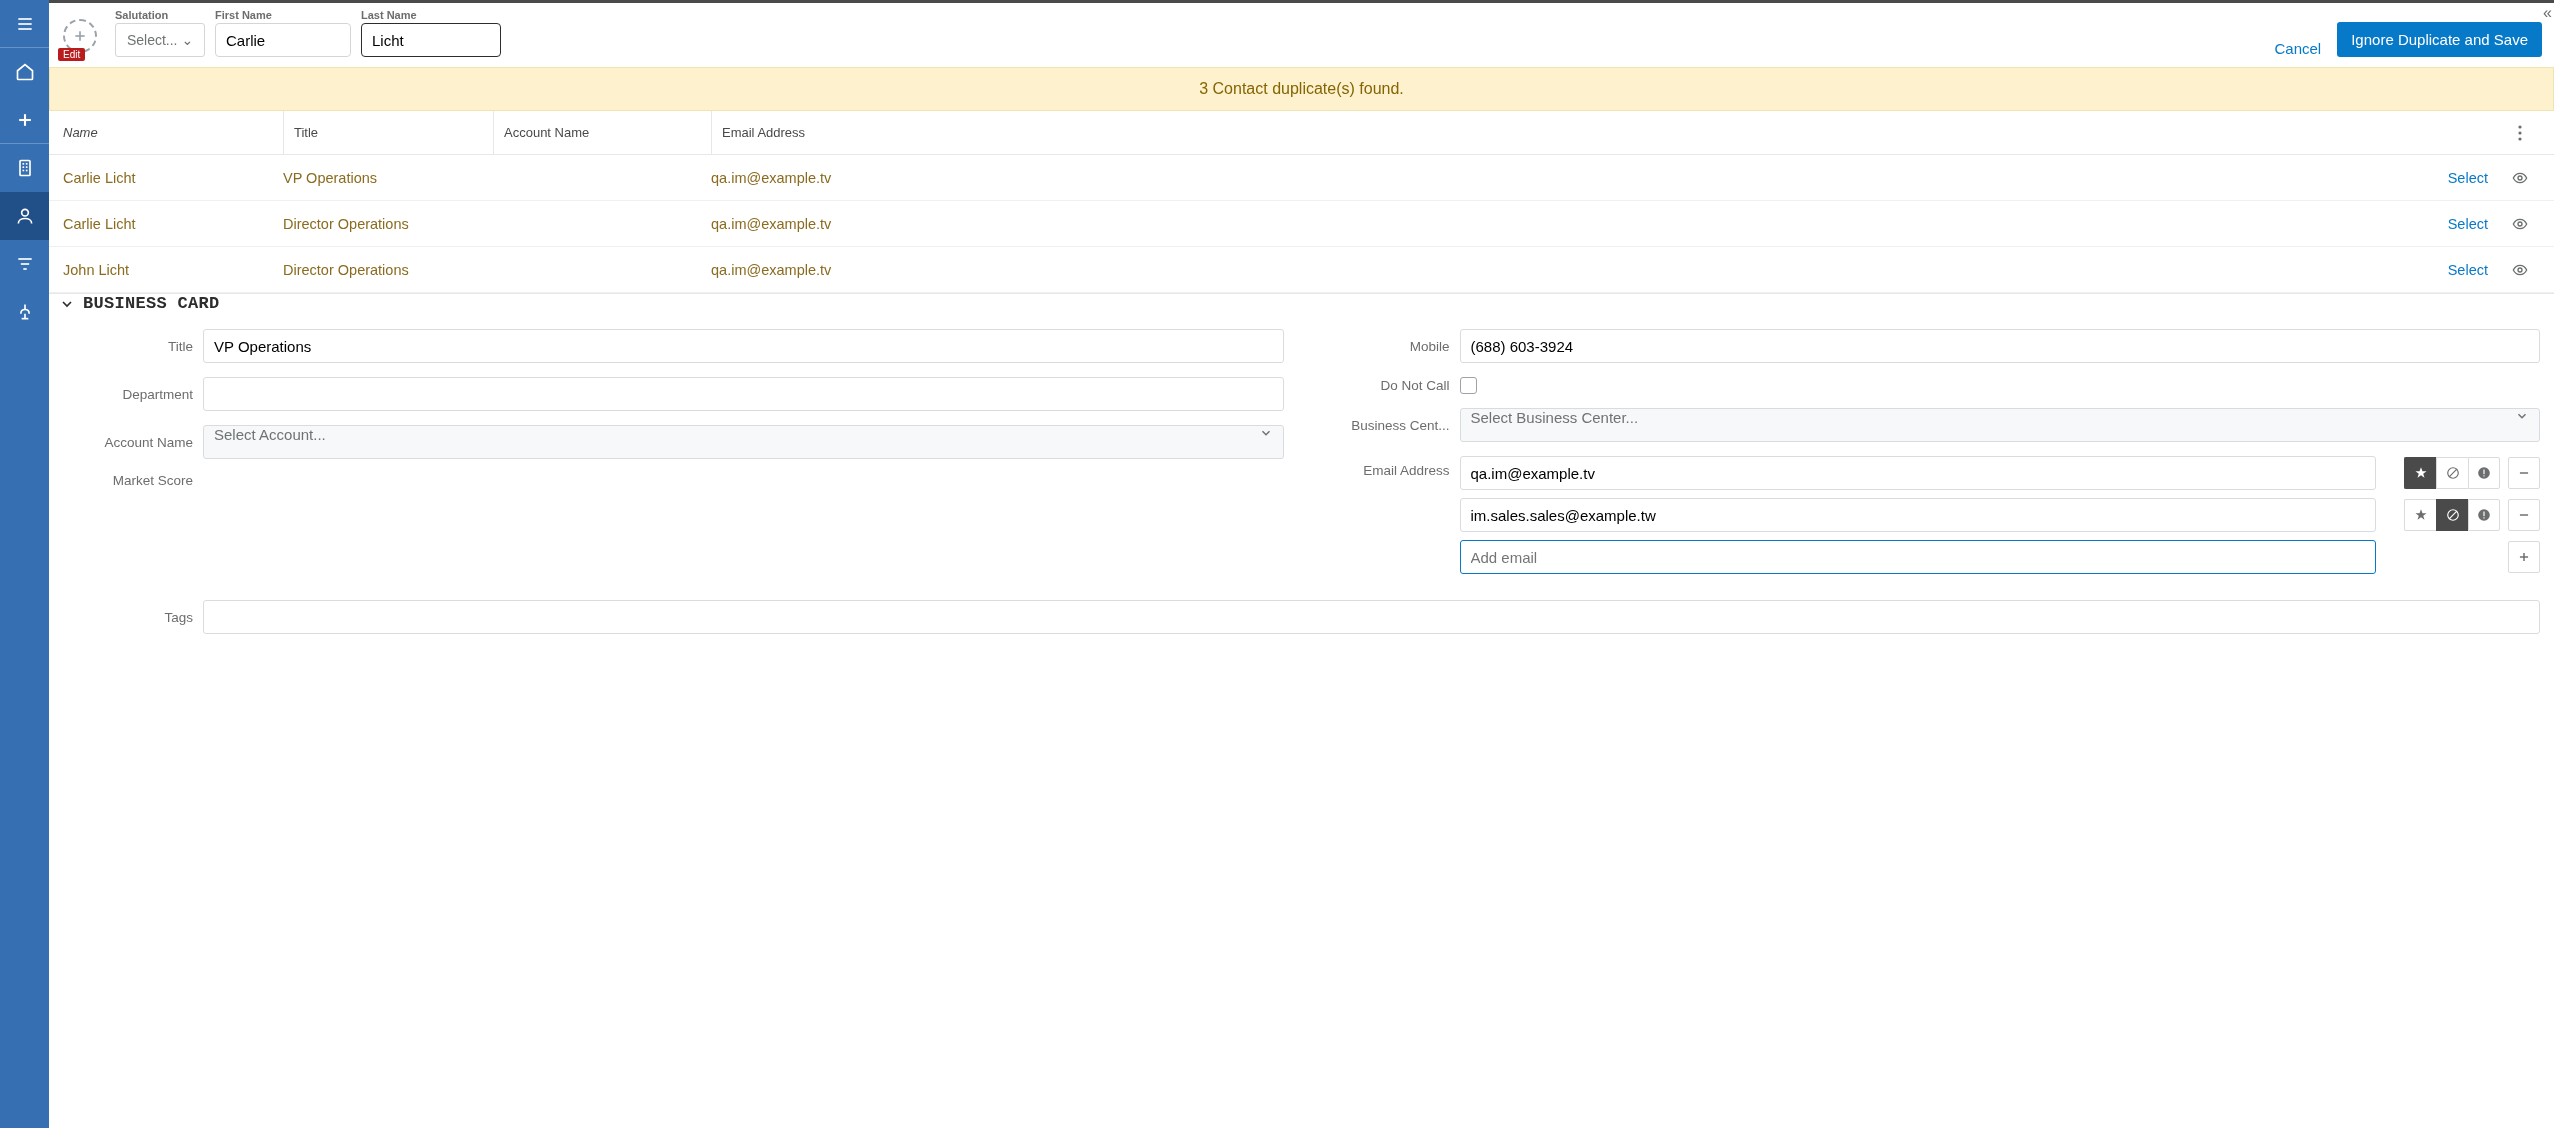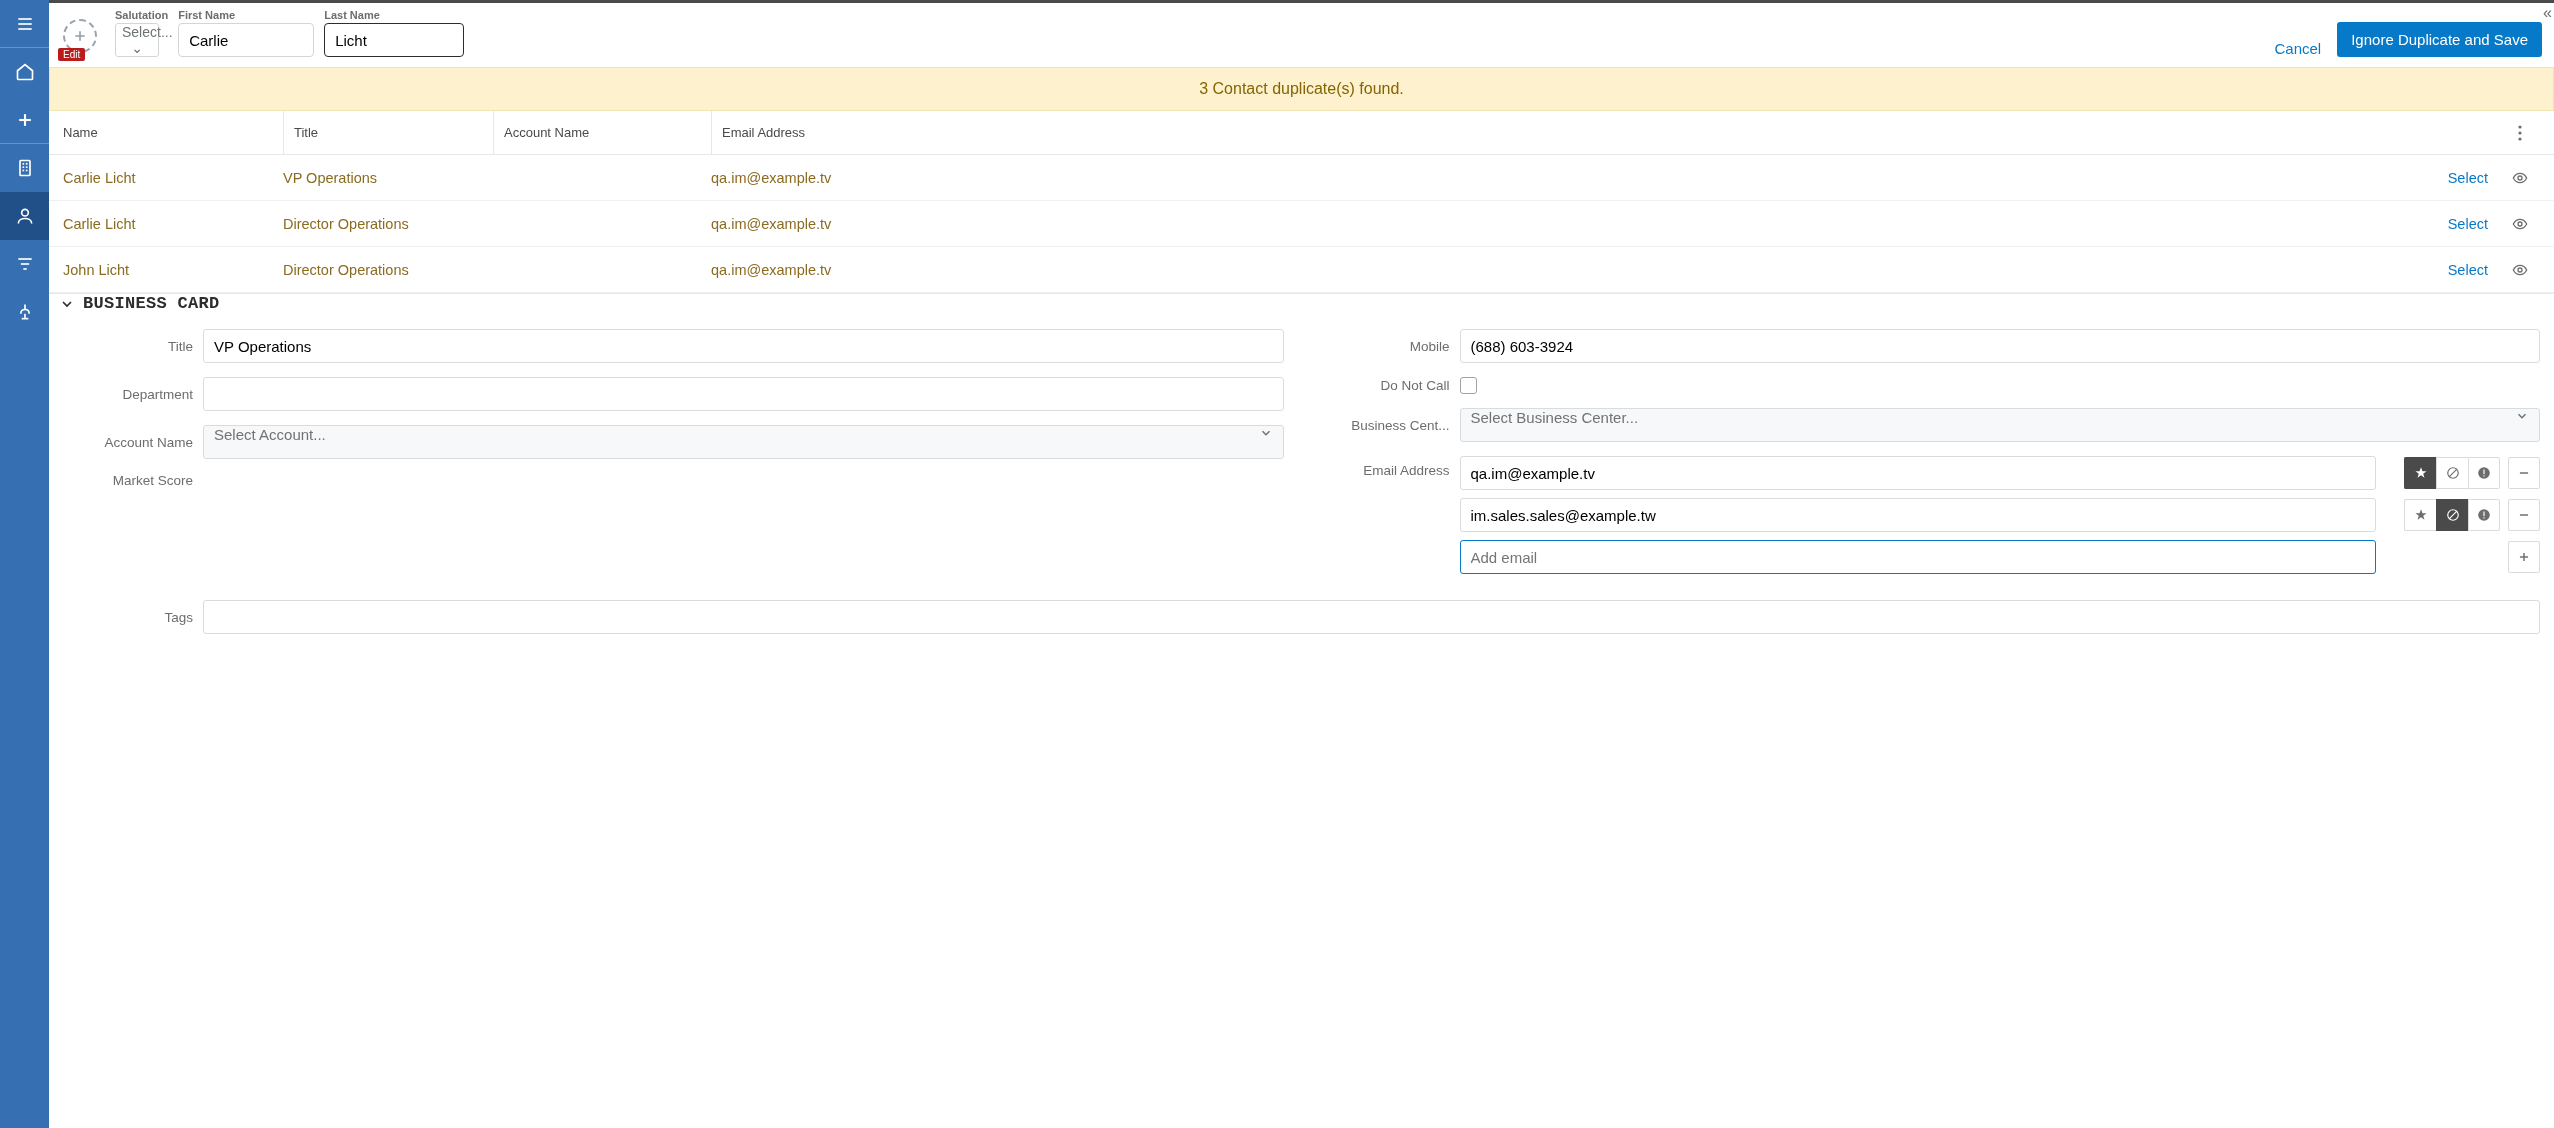--- a/index.html
+++ b/index.html
@@ -17,38 +17,38 @@
 
 .main { flex: 1; display: flex; flex-direction: column; position: relative; }
 
 
 .header-row { display: flex; align-items: flex-end; padding: 6px 12px 10px 12px; gap: 10px; border-top: 3px solid #4a4a4a; }
 .avatar-edit { position: relative; width: 38px; height: 38px; margin-right: 6px; }
 .avatar-circle { width: 34px; height: 34px; border: 2px dashed #9ba3ab; border-radius: 50%; display: flex; align-items: center; justify-content: center; color: #9ba3ab; margin: 0 auto; }
 .edit-badge { position: absolute; bottom: -4px; left: -3px; background: #b91c1c; color: #fff; font-size: 10px; padding: 1px 5px; border-radius: 2px; }
 .field-group { display: flex; flex-direction: column; gap: 2px; }
 .field-label { font-size: 11px; font-weight: 600; color: #6b6d6e; }
-.select-salute { width: 44px; height: 34px; border: 1px solid #d3d6d8; border-radius: 3px; background: #fff; color: #6f7374; font-size: 14px; padding: 0 6px; font-weight: 500; }
+.select-salute { width: 90px; height: 34px; border: 1px solid #d3d6d8; border-radius: 3px; background: #fff; color: #6f7374; font-size: 14px; padding: 0 6px; font-weight: 500; }
 .text-input { height: 34px; border: 1px solid #d3d6d8; border-radius: 4px; padding: 0 10px; font-size: 15px; }
 .text-input.first { width: 136px; }
 .text-input.last { width: 140px; border: 1.5px solid #2b2d2e; }
 .header-actions { margin-left: auto; display: flex; align-items: flex-end; gap: 16px; }
 .cancel-link { color: #0679c8; font-size: 15px; cursor: pointer; }
 .primary-btn { background: #0679c8; color: #fff; border: none; border-radius: 3px; padding: 9px 14px; font-size: 15px; font-weight: 500; cursor: pointer; }
 .collapse-chevron { position: absolute; top: 4px; right: 2px; color: #6b6d6e; cursor: pointer; font-size: 16px; }
 
 
 .alert-banner { background: #fdf2cd; border: 1px solid #f0e4b3; text-align: center; padding: 12px 0; color: #856404; font-size: 16px; }
 
 
 .dup-table { border-bottom: 1px solid #e5e7e9; }
 .dup-header, .dup-row { display: grid; grid-template-columns: 220px 210px 218px 280px 1fr 40px; align-items: center; padding: 0 14px; }
 .dup-header { height: 44px; font-size: 13px; color: #4a4a4a; border-bottom: 1px solid #e5e7e9; font-weight: 400;}
 .dup-header .col { border-left: 1px solid #e5e7e9; padding-left: 10px; height: 100%; display: flex; align-items: center; }
-.dup-header .col:first-child { border-left: none; padding-left: 0;}
+.dup-header .col:first-child { border-left: none; padding-left: 0; font-style: italic;}
 .dup-header .more-col { justify-self: center; color: #6b6d6e; cursor: pointer; }
 .dup-row { height: 46px; border-bottom: 1px solid #eef0f1; color: #92651a; font-size: 14.5px; }
 .dup-row .name, .dup-row .title-c, .dup-row .email { color: #8b6b1f; }
 .dup-row .select-link { color: #0679c8; cursor: pointer; text-align: right; padding-right: 12px; }
 .dup-row .eye { color: #6b6d6e; justify-self: center; cursor: pointer; }
 
 
 .section-header { display: flex; align-items: center; gap: 8px; padding: 0 10px 12px 10px; font-weight: 700; font-size: 17px; letter-spacing: .3px; font-family: Liberation Mono, monospace; }
 .chevron-down { cursor: pointer; }
 

